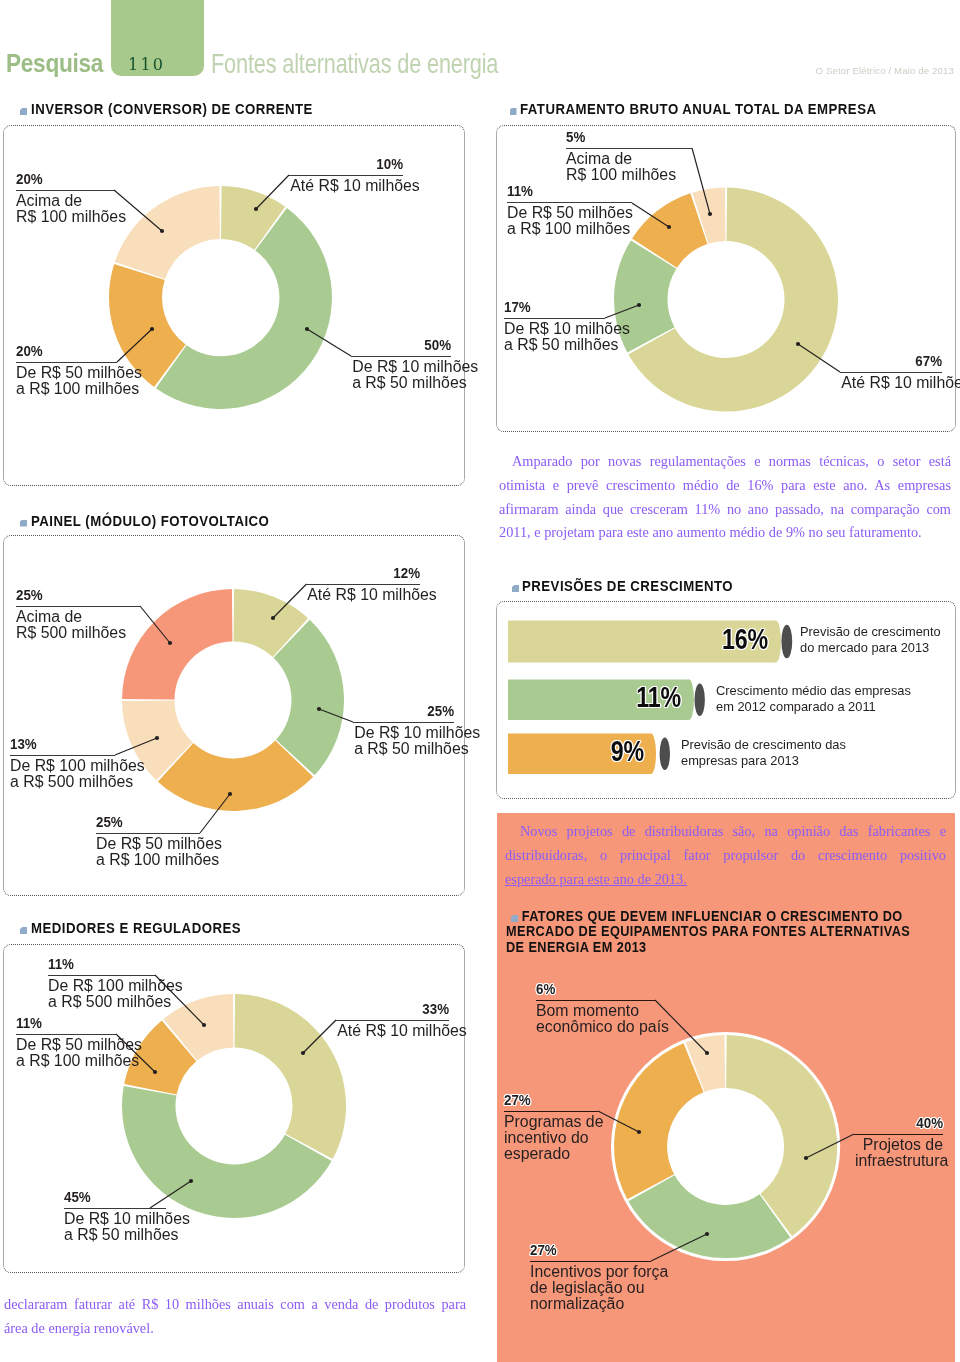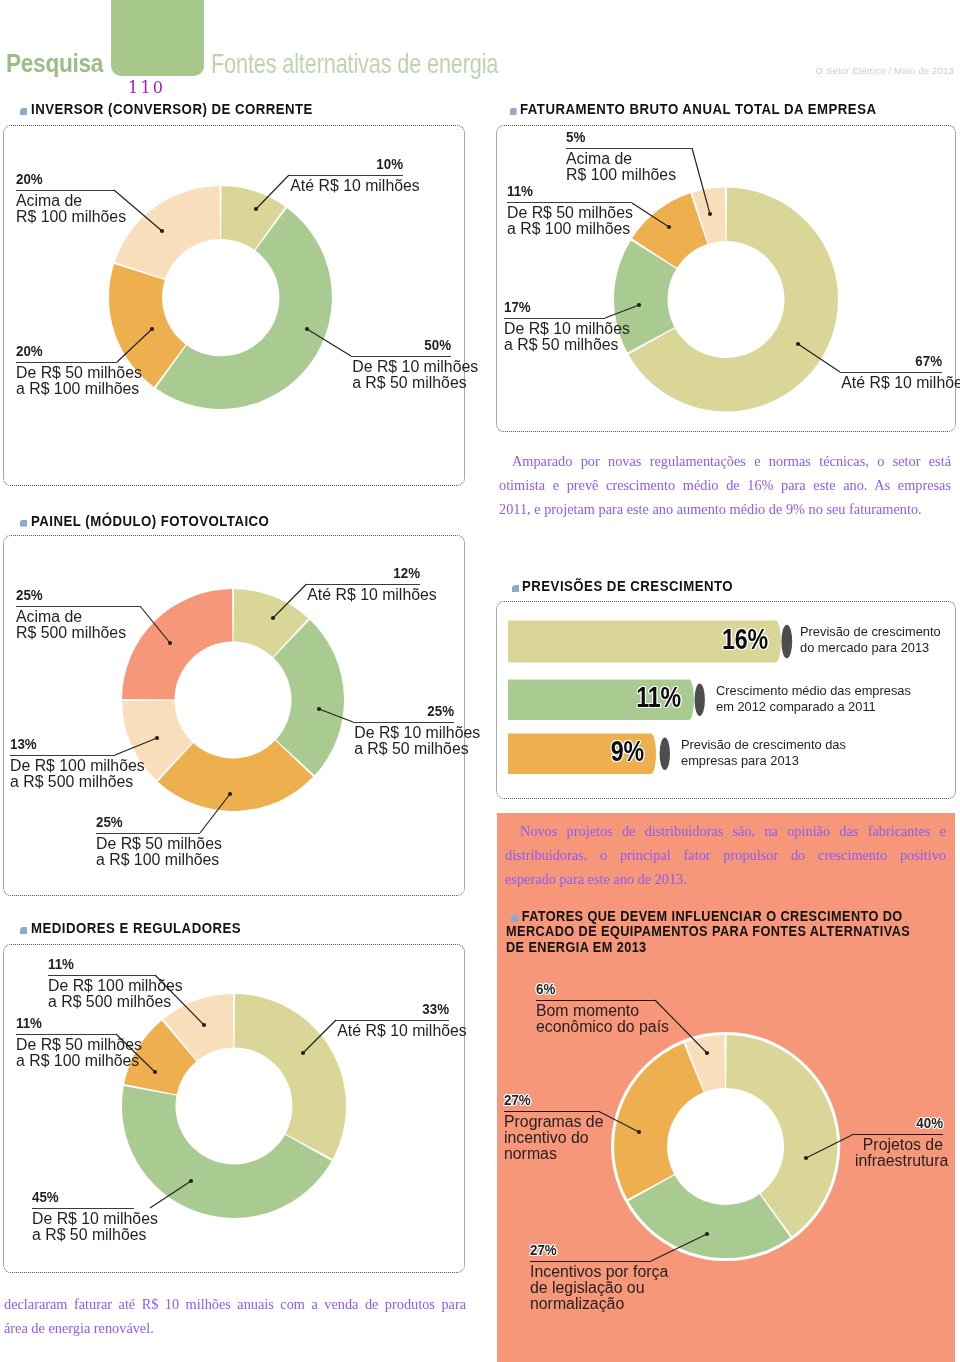--- a/index.html
+++ b/index.html
@@ -3,22 +3,22 @@
 <meta charset="utf-8">
 <title>Pesquisa — Fontes alternativas de energia</title>
 <style>
 html,body{margin:0;padding:0;background:#fff;}
 body{width:960px;height:1362px;position:relative;overflow:hidden;
      font-family:"Liberation Sans",sans-serif;color:#231f20;}
 #svg-layer{position:absolute;left:0;top:0;width:960px;height:1362px;pointer-events:none;}
 
 #hdr-box{position:absolute;left:111px;top:-16px;width:93px;height:92px;background:#a8c98c;
          border-radius:0 0 10px 10px;}
-#hdr-num{position:absolute;left:111px;top:55px;width:69px;text-align:center;color:#a21caf;
-         font-size:16px;letter-spacing:2.2px;text-indent:2.2px;font-family:"DejaVu Serif",serif;margin-top:23px;}
+#hdr-num{position:absolute;left:111px;top:55px;width:69px;text-align:center;color:#14532d;
+         font-size:16px;letter-spacing:2.2px;text-indent:2.2px;font-family:"DejaVu Serif",serif;}
 #hdr-kicker{position:absolute;left:6px;top:48px;font-size:26.5px;font-weight:bold;color:#9cbd85;
             letter-spacing:-0.35px;transform:scaleX(0.855);transform-origin:0 0;}
 #hdr-title{position:absolute;left:211px;top:48px;font-size:28px;color:#c0d3b0;letter-spacing:-0.2px;
            transform:scaleX(0.775);transform-origin:0 0;white-space:nowrap;}
 #hdr-src{position:absolute;right:6px;top:65px;font-size:9.6px;color:#c8d0c4;letter-spacing:0.15px;}
 
 .sec{position:absolute;font-size:13.8px;font-weight:bold;letter-spacing:0.5px;color:#111;
      line-height:15.6px;white-space:nowrap;transform:scaleX(0.958);transform-origin:0 0;}
 .sec.multi{white-space:nowrap;line-height:15.3px;transform:scaleX(0.922);letter-spacing:0.45px;}
 .bul{position:absolute;width:7px;height:7px;background:#8fabc8;
@@ -242,21 +242,21 @@
 <div class="pct"><span>25%</span></div>
 <div class="rule"></div>
 <div class="desc"><span>Acima de</span></div>
 <div class="desc"><span>R$ 500 milhões</span></div>
 </div>
 <div class="lbl ra" style="left:336px;top:1002.6px;width:113px;text-align:right;">
 <div class="pct"><span>33%</span></div>
 <div class="rule"></div>
 <div class="desc"><span>Até R$ 10 milhões</span></div>
 </div>
-<div class="lbl" style="left:32px;top:1190.6px;width:102px;text-align:left;">
+<div class="lbl" style="left:64px;top:1190.6px;width:102px;text-align:left;">
 <div class="pct"><span>45%</span></div>
 <div class="rule"></div>
 <div class="desc"><span>De R$ 10 milhões</span></div>
 <div class="desc"><span>a R$ 50 milhões</span></div>
 </div>
 <div class="lbl" style="left:16px;top:1016.6px;width:101px;text-align:left;">
 <div class="pct"><span>11%</span></div>
 <div class="rule"></div>
 <div class="desc"><span>De R$ 50 milhões</span></div>
 <div class="desc"><span>a R$ 100 milhões</span></div>
@@ -278,21 +278,21 @@
 <div class="rule"></div>
 <div class="desc"><span>Incentivos por força</span></div>
 <div class="desc"><span>de legislação ou</span></div>
 <div class="desc"><span>normalização</span></div>
 </div>
 <div class="lbl halo" style="left:504px;top:1093.6px;width:94px;text-align:left;">
 <div class="pct"><span>27%</span></div>
 <div class="rule"></div>
 <div class="desc"><span>Programas de</span></div>
 <div class="desc"><span>incentivo do</span></div>
-<div class="desc"><span>normas</span></div>
+<div class="desc"><span>esperado</span></div>
 </div>
 <div class="lbl halo" style="left:536px;top:982.6px;width:119px;text-align:left;">
 <div class="pct"><span>6%</span></div>
 <div class="rule"></div>
 <div class="desc"><span>Bom momento</span></div>
 <div class="desc"><span>econômico do país</span></div>
 </div>
 <div class="barpct" style="left:688px;top:625px;width:80px;text-align:right;">16%</div>
 <div class="bartxt" style="left:800px;top:624px;">
     <div>Previsão de crescimento</div>
@@ -304,23 +304,24 @@
     <div>em 2012 comparado a 2011</div>
   </div>
 <div class="barpct" style="left:566px;top:737px;width:78px;text-align:right;">9%</div>
 <div class="bartxt" style="left:681px;top:737px;">
     <div>Previsão de crescimento das</div>
     <div>empresas para 2013</div>
   </div>
 <div class="para" style="left:499px;top:450px;width:452px;">
 <div class="pline" style="text-indent:13px;">Amparado por novas regulamentações e normas técnicas, o setor está</div>
 <div class="pline">otimista e prevê crescimento médio de 16% para este ano. As empresas</div>
+<div class="pline">afirmaram ainda que cresceram 11% no ano passado, na comparação com</div>
 <div class="pline" style="text-align-last:left;">2011, e projetam para este ano aumento médio de 9% no seu faturamento.</div>
 </div>
 <div class="para" style="left:505px;top:820px;width:441px;">
 <div class="pline" style="text-indent:15px;">Novos projetos de distribuidoras são, na opinião das fabricantes e</div>
 <div class="pline">distribuidoras, o principal fator propulsor do crescimento positivo</div>
-<div class="pline" style="text-align-last:left;">esperado para este ano de 2013.</div>
+<div class="pline" style="text-align-last:left;text-decoration:underline;">esperado para este ano de 2013.</div>
 </div>
 <div class="para" style="left:4px;top:1293px;width:462px;">
 <div class="pline">declararam faturar até  R$ 10 milhões anuais com a venda de produtos para</div>
 <div class="pline" style="text-align-last:left;">área de energia renovável.</div>
 </div>
 
 </body></html>

